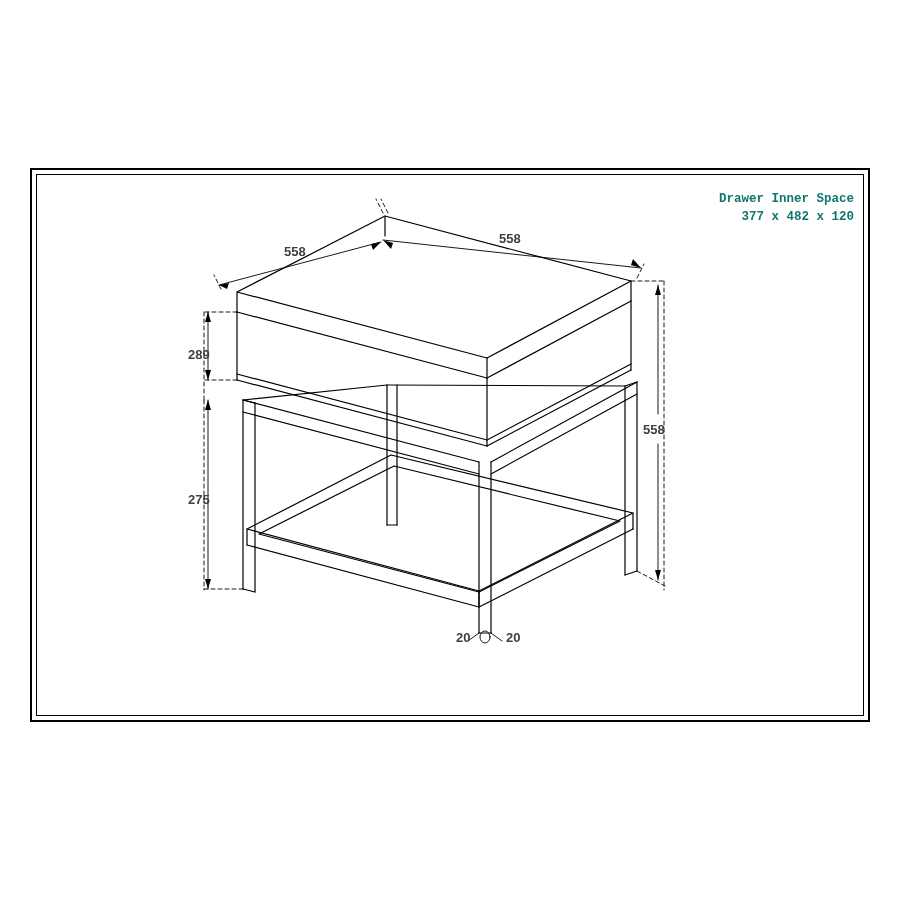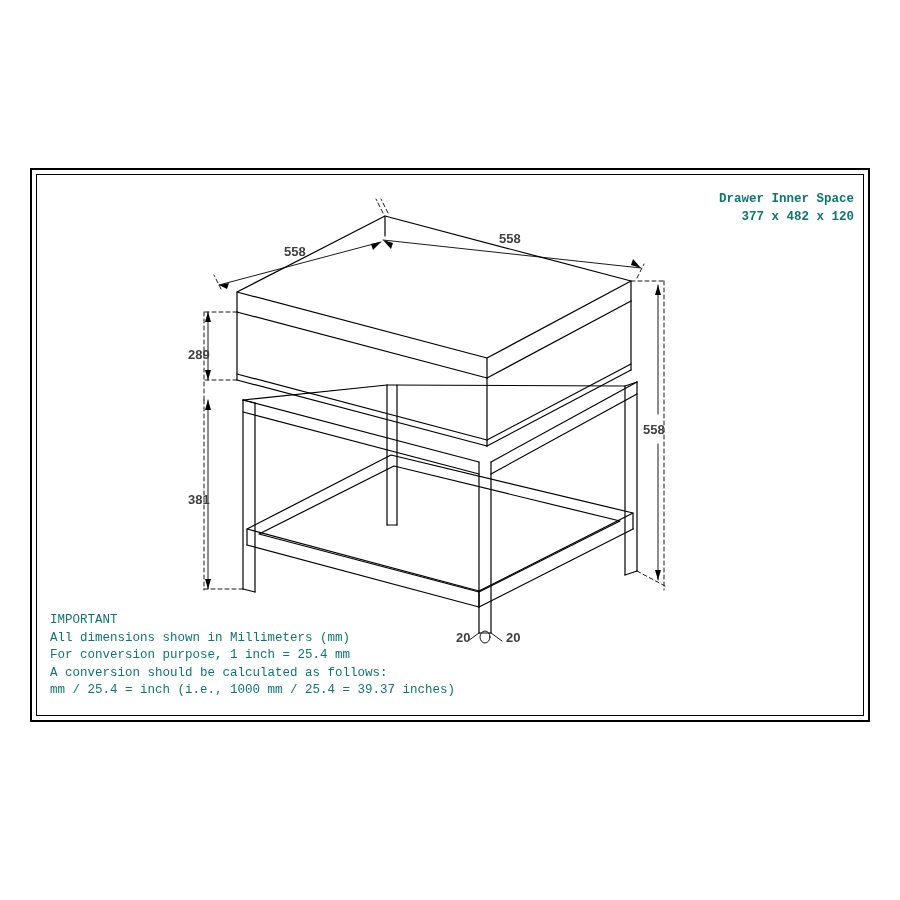--- a/index.html
+++ b/index.html
@@ -184,34 +184,27 @@
       <ellipse cx="485" cy="637" rx="5" ry="6" fill="none" stroke="#000000" stroke-width="0.9"></ellipse>
     </g>
   </svg>
 
   <div class="dim-label" style="left:284px; top:244px;">558</div>
 
   <div class="dim-label" style="left:499px; top:231px;">558</div>
 
   <div class="dim-label" style="left:188px; top:347px;">289</div>
 
-  <div class="dim-label" style="left:188px; top:492px;">381</div>
+  <div class="dim-label" style="left:188px; top:492px;">275</div>
 
   <div class="dim-label" style="left:643px; top:422px;">558</div>
 
   <div class="dim-label" style="left:456px; top:630px;">20</div>
 
   <div class="dim-label" style="left:506px; top:630px;">20</div>
 
   <div class="note-red" id="drawer-note">
     <div>Drawer Inner Space</div>
     <div>377 x 482 x 120</div>
   </div>
 
-  <div class="note-red" id="important-note">
-    <div>IMPORTANT</div>
-    <div>All dimensions shown in Millimeters (mm)</div>
-    <div>For conversion purpose, 1 inch = 25.4 mm</div>
-    <div>A conversion should be calculated as follows:</div>
-    <div>mm / 25.4 = inch (i.e., 1000 mm / 25.4 = 39.37 inches)</div>
-  </div>
 
 </div>
 
 </body></html>

